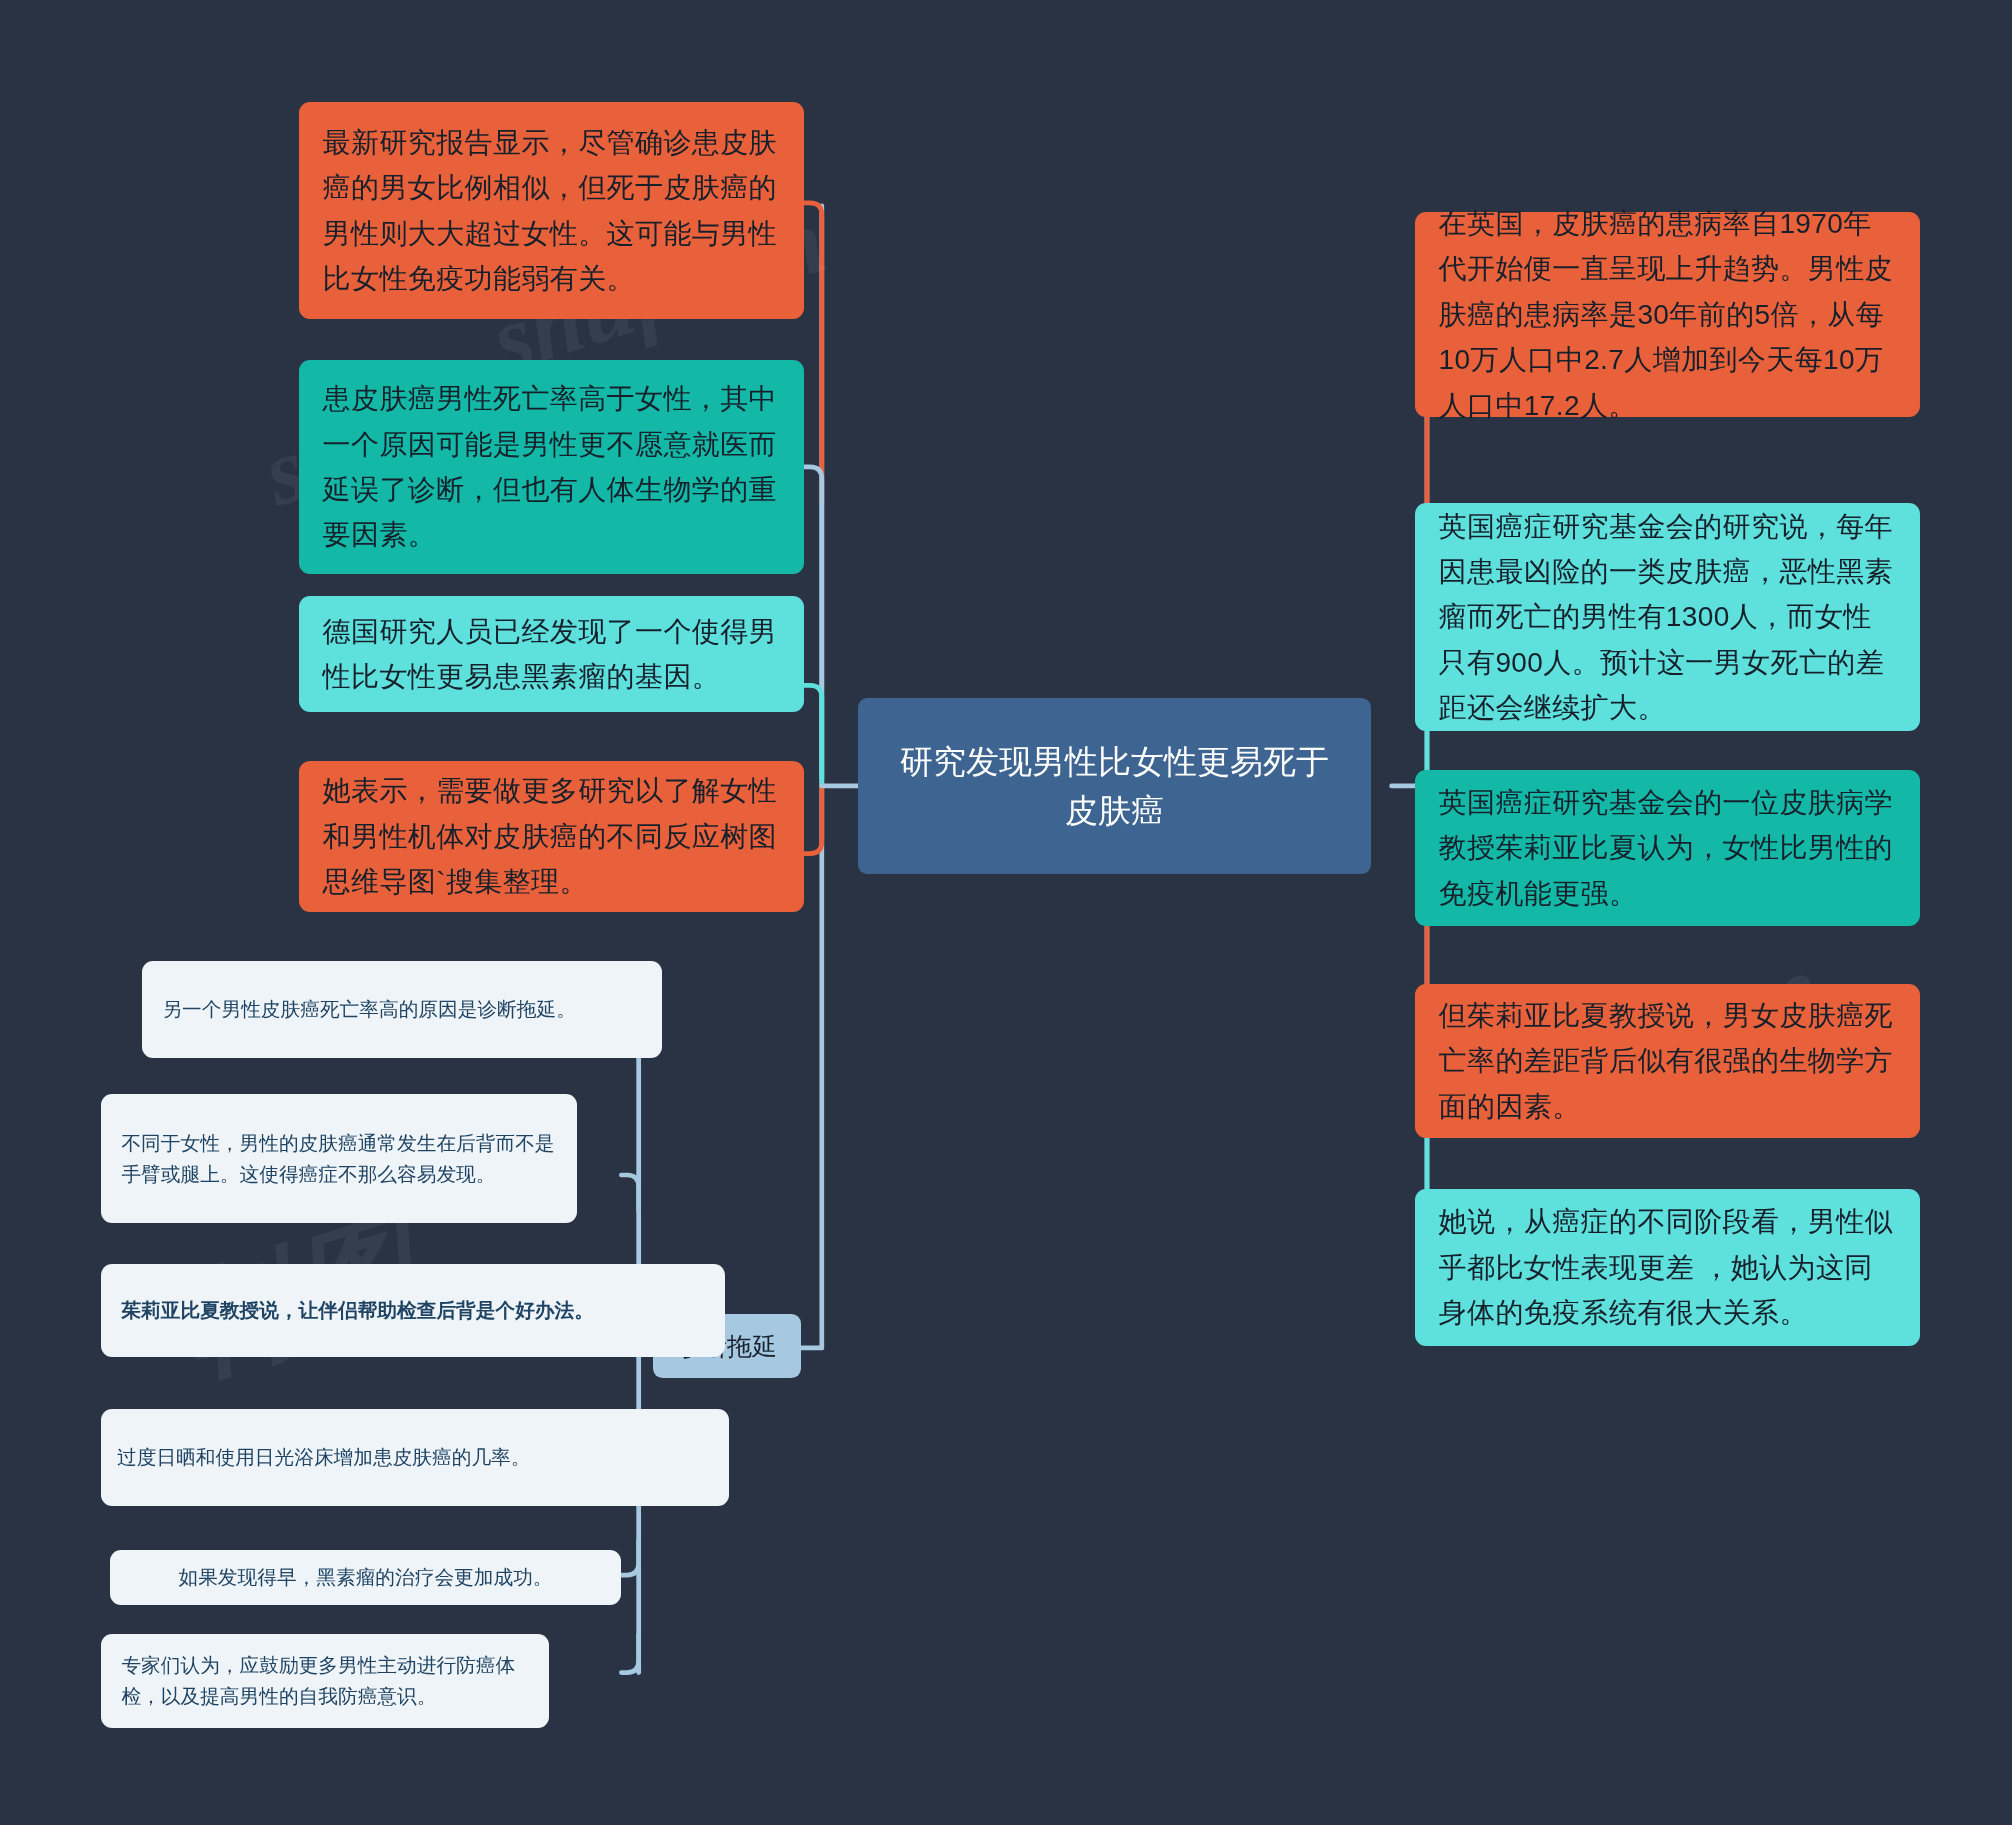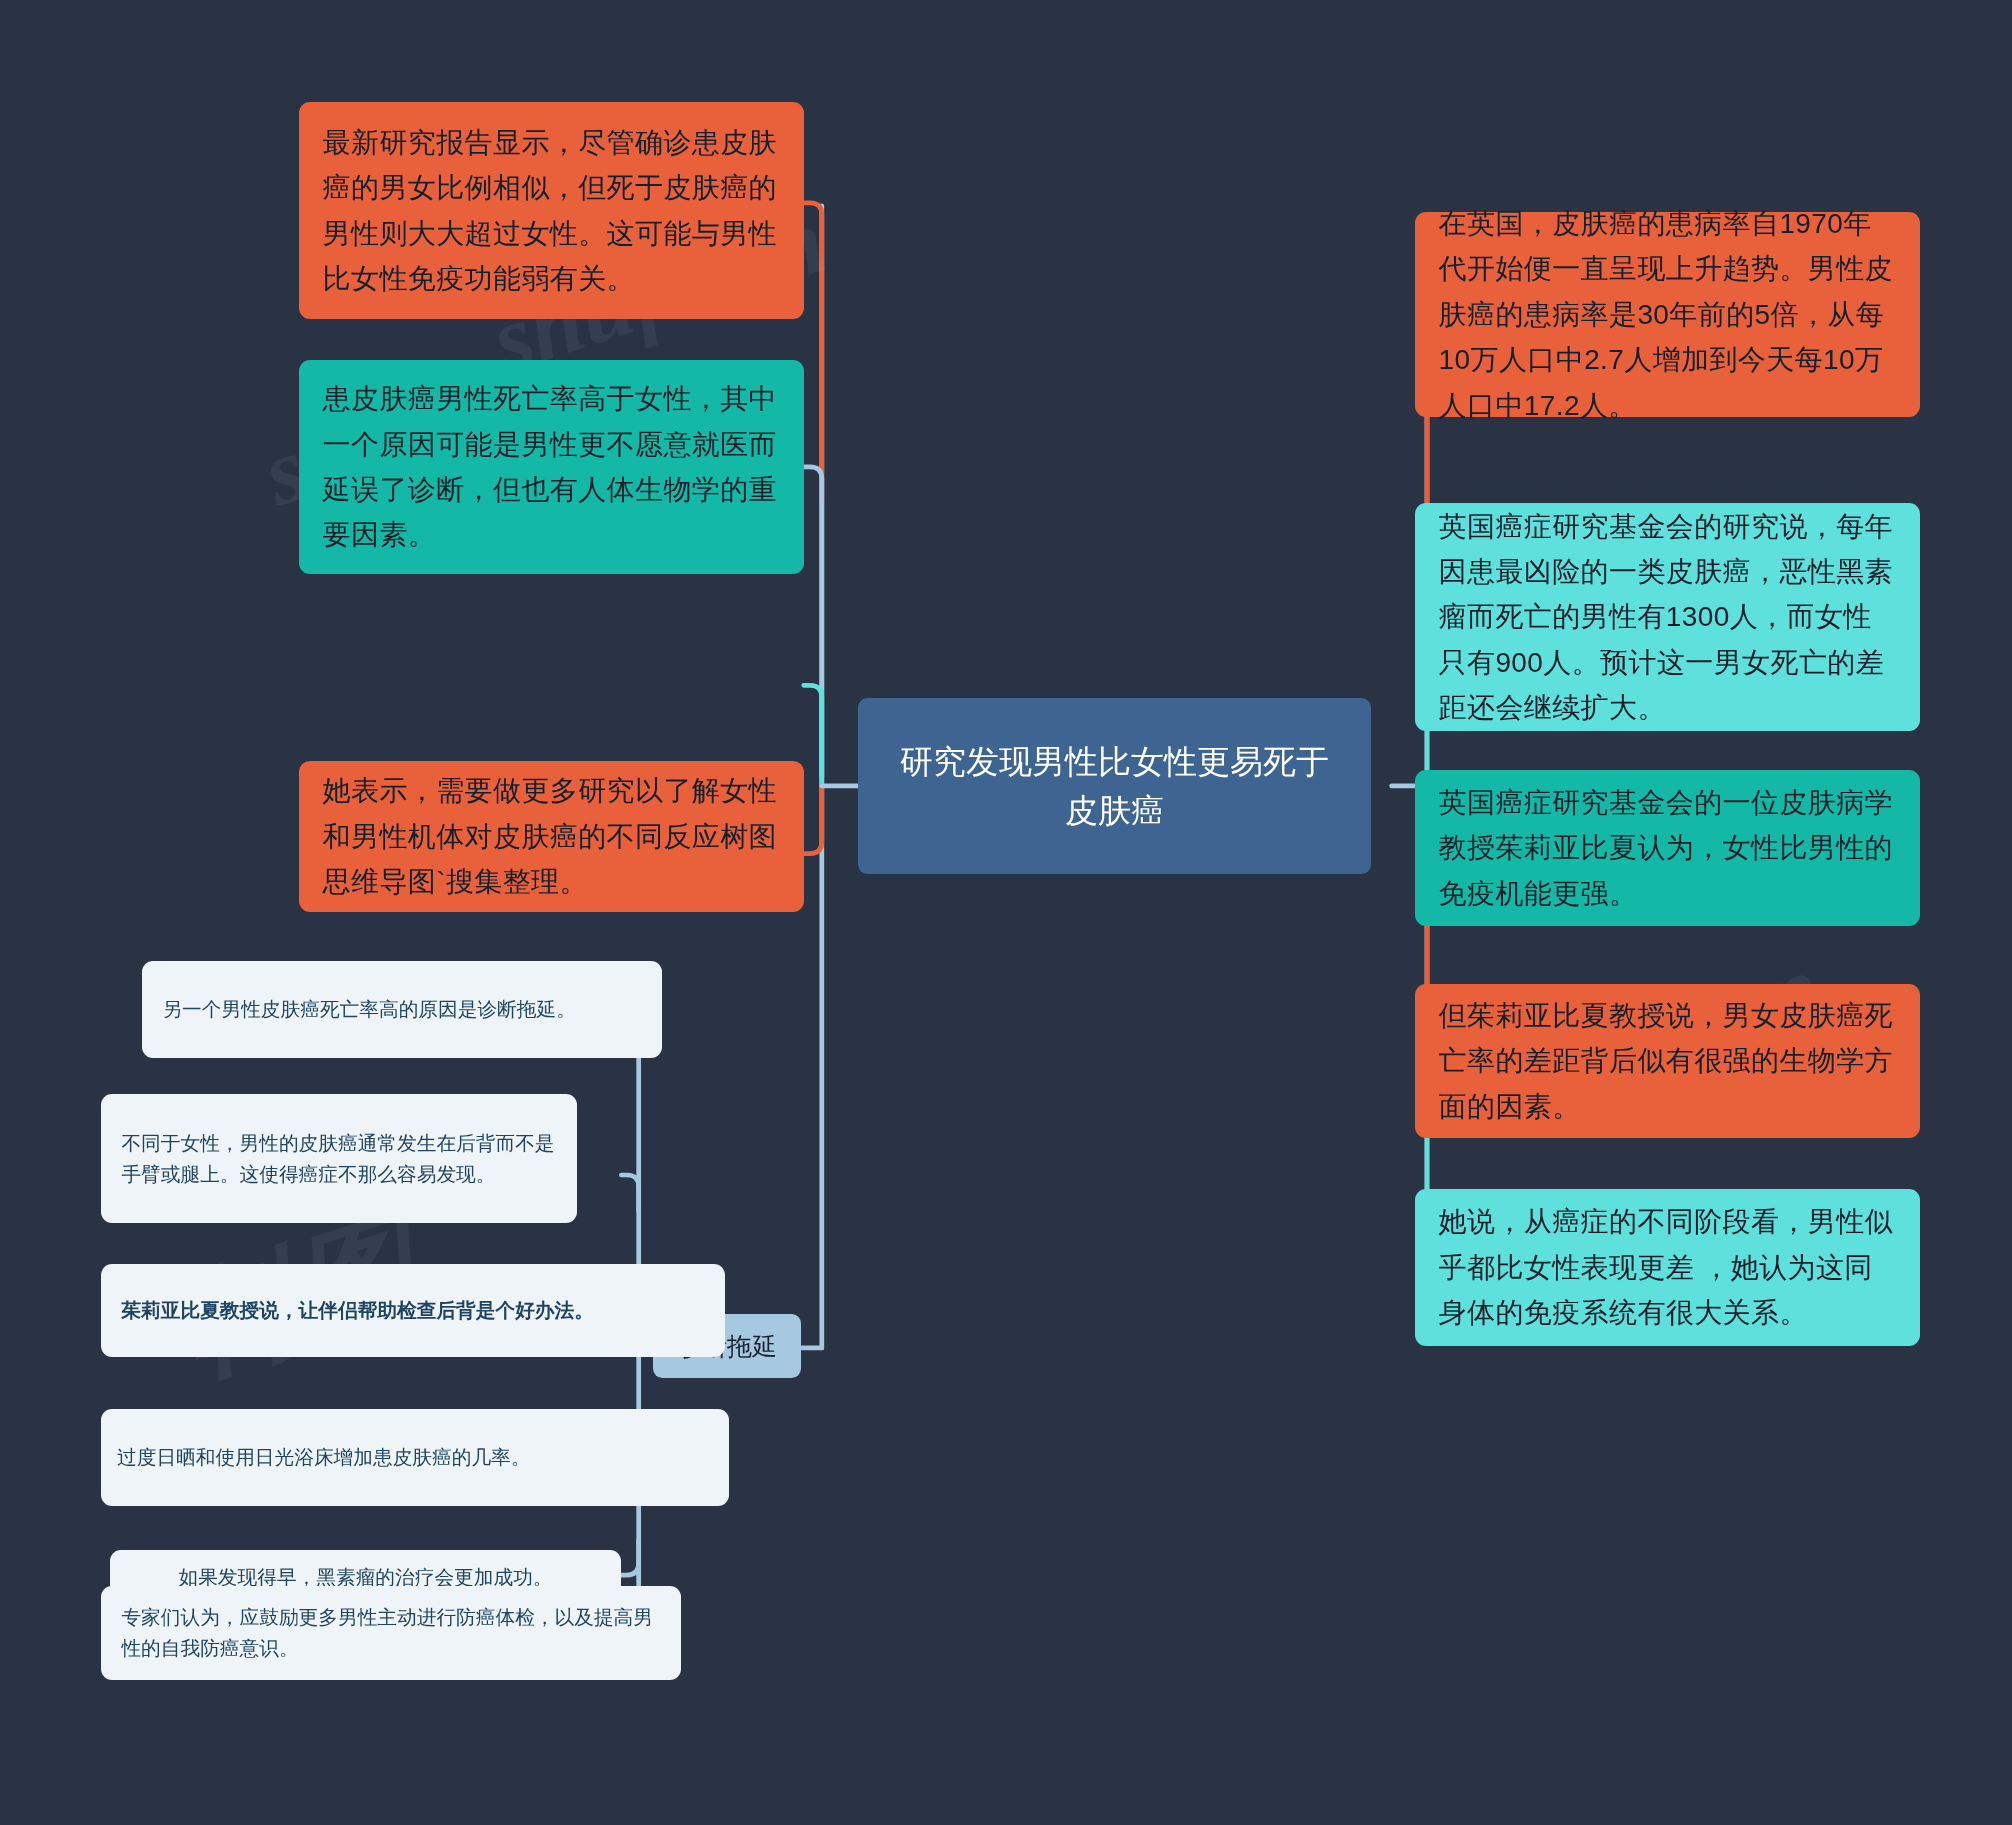--- a/index.html
+++ b/index.html
@@ -131,20 +131,21 @@
   <div class="wm" style="left:259px;top:369px;font-size:94px;transform:rotate(-18deg);">shufu.cn</div>
   <div class="wm" style="left:181px;top:1219px;font-size:118px;transform:rotate(-18deg);">树图</div>
   <div class="wm" style="left:1454px;top:983px;font-size:102px;transform:rotate(-18deg);">shufu.cn</div>
 
   <div class="node root" style="left:858px;top:698px;width:513px;height:176px;">研究发现男性比女性更易死于皮肤癌</div>
 
   <div class="node card orange" style="left:299px;top:102px;width:505px;height:217px;">最新研究报告显示，尽管确诊患皮肤癌的男女比例相似，但死于皮肤癌的男性则大大超过女性。这可能与男性比女性免疫功能弱有关。</div>
 
   <div class="node card steel" style="left:299px;top:360px;width:505px;height:214px;">患皮肤癌男性死亡率高于女性，其中一个原因可能是男性更不愿意就医而延误了诊断，但也有人体生物学的重要因素。</div>
 
+  <div class="node card cyan" style="left:299px;top:596px;width:505px;height:116px;">德国研究人员已经发现了一个使得男性比女性更易患黑素瘤的基因。</div>
 
   <div class="node card orange" style="left:299px;top:761px;width:505px;height:151px;">她表示，需要做更多研究以了解女性和男性机体对皮肤癌的不同反应树图思维导图`搜集整理。</div>
 
   <div class="node card orange" style="left:1415px;top:212px;width:505px;height:205px;">在英国，皮肤癌的患病率自1970年代开始便一直呈现上升趋势。男性皮肤癌的患病率是30年前的5倍，从每10万人口中2.7人增加到今天每10万人口中17.2人。</div>
 
   <div class="node card cyan" style="left:1415px;top:503px;width:505px;height:228px;">英国癌症研究基金会的研究说，每年因患最凶险的一类皮肤癌，恶性黑素瘤而死亡的男性有1300人，而女性只有900人。预计这一男女死亡的差距还会继续扩大。</div>
 
   <div class="node card steel" style="left:1415px;top:770px;width:505px;height:156px;">英国癌症研究基金会的一位皮肤病学教授茱莉亚比夏认为，女性比男性的免疫机能更强。</div>
 
   <div class="node card orange" style="left:1415px;top:984px;width:505px;height:154px;">但茱莉亚比夏教授说，男女皮肤癌死亡率的差距背后似有很强的生物学方面的因素。</div>
@@ -156,16 +157,16 @@
   <div class="node note" style="left:101px;top:961px;width:520px;height:97px;margin-left:41px;">另一个男性皮肤癌死亡率高的原因是诊断拖延。</div>
 
   <div class="node note" style="left:101px;top:1094px;width:476px;height:129px;">不同于女性，男性的皮肤癌通常发生在后背而不是手臂或腿上。这使得癌症不那么容易发现。</div>
 
   <div class="node note" style="left:101px;top:1264px;width:624px;height:93px;font-weight:bold;">茱莉亚比夏教授说，让伴侣帮助检查后背是个好办法。</div>
 
   <div class="node note" style="left:101px;top:1409px;width:628px;height:97px;padding-left:16px;">过度日晒和使用日光浴床增加患皮肤癌的几率。</div>
 
   <div class="node note centered" style="left:110px;top:1550px;width:511px;height:55px;">如果发现得早，黑素瘤的治疗会更加成功。</div>
 
-  <div class="node note" style="left:101px;top:1586px;width:580px;height:94px;">专家们认为，应鼓励更多男性主动进行防癌体检，以及提高男性的自我防癌意识。</div>
+  <div class="node note" style="left:101px;top:1634px;width:448px;height:94px;">专家们认为，应鼓励更多男性主动进行防癌体检，以及提高男性的自我防癌意识。</div>
 
 </div>
 
 
 </body></html>

